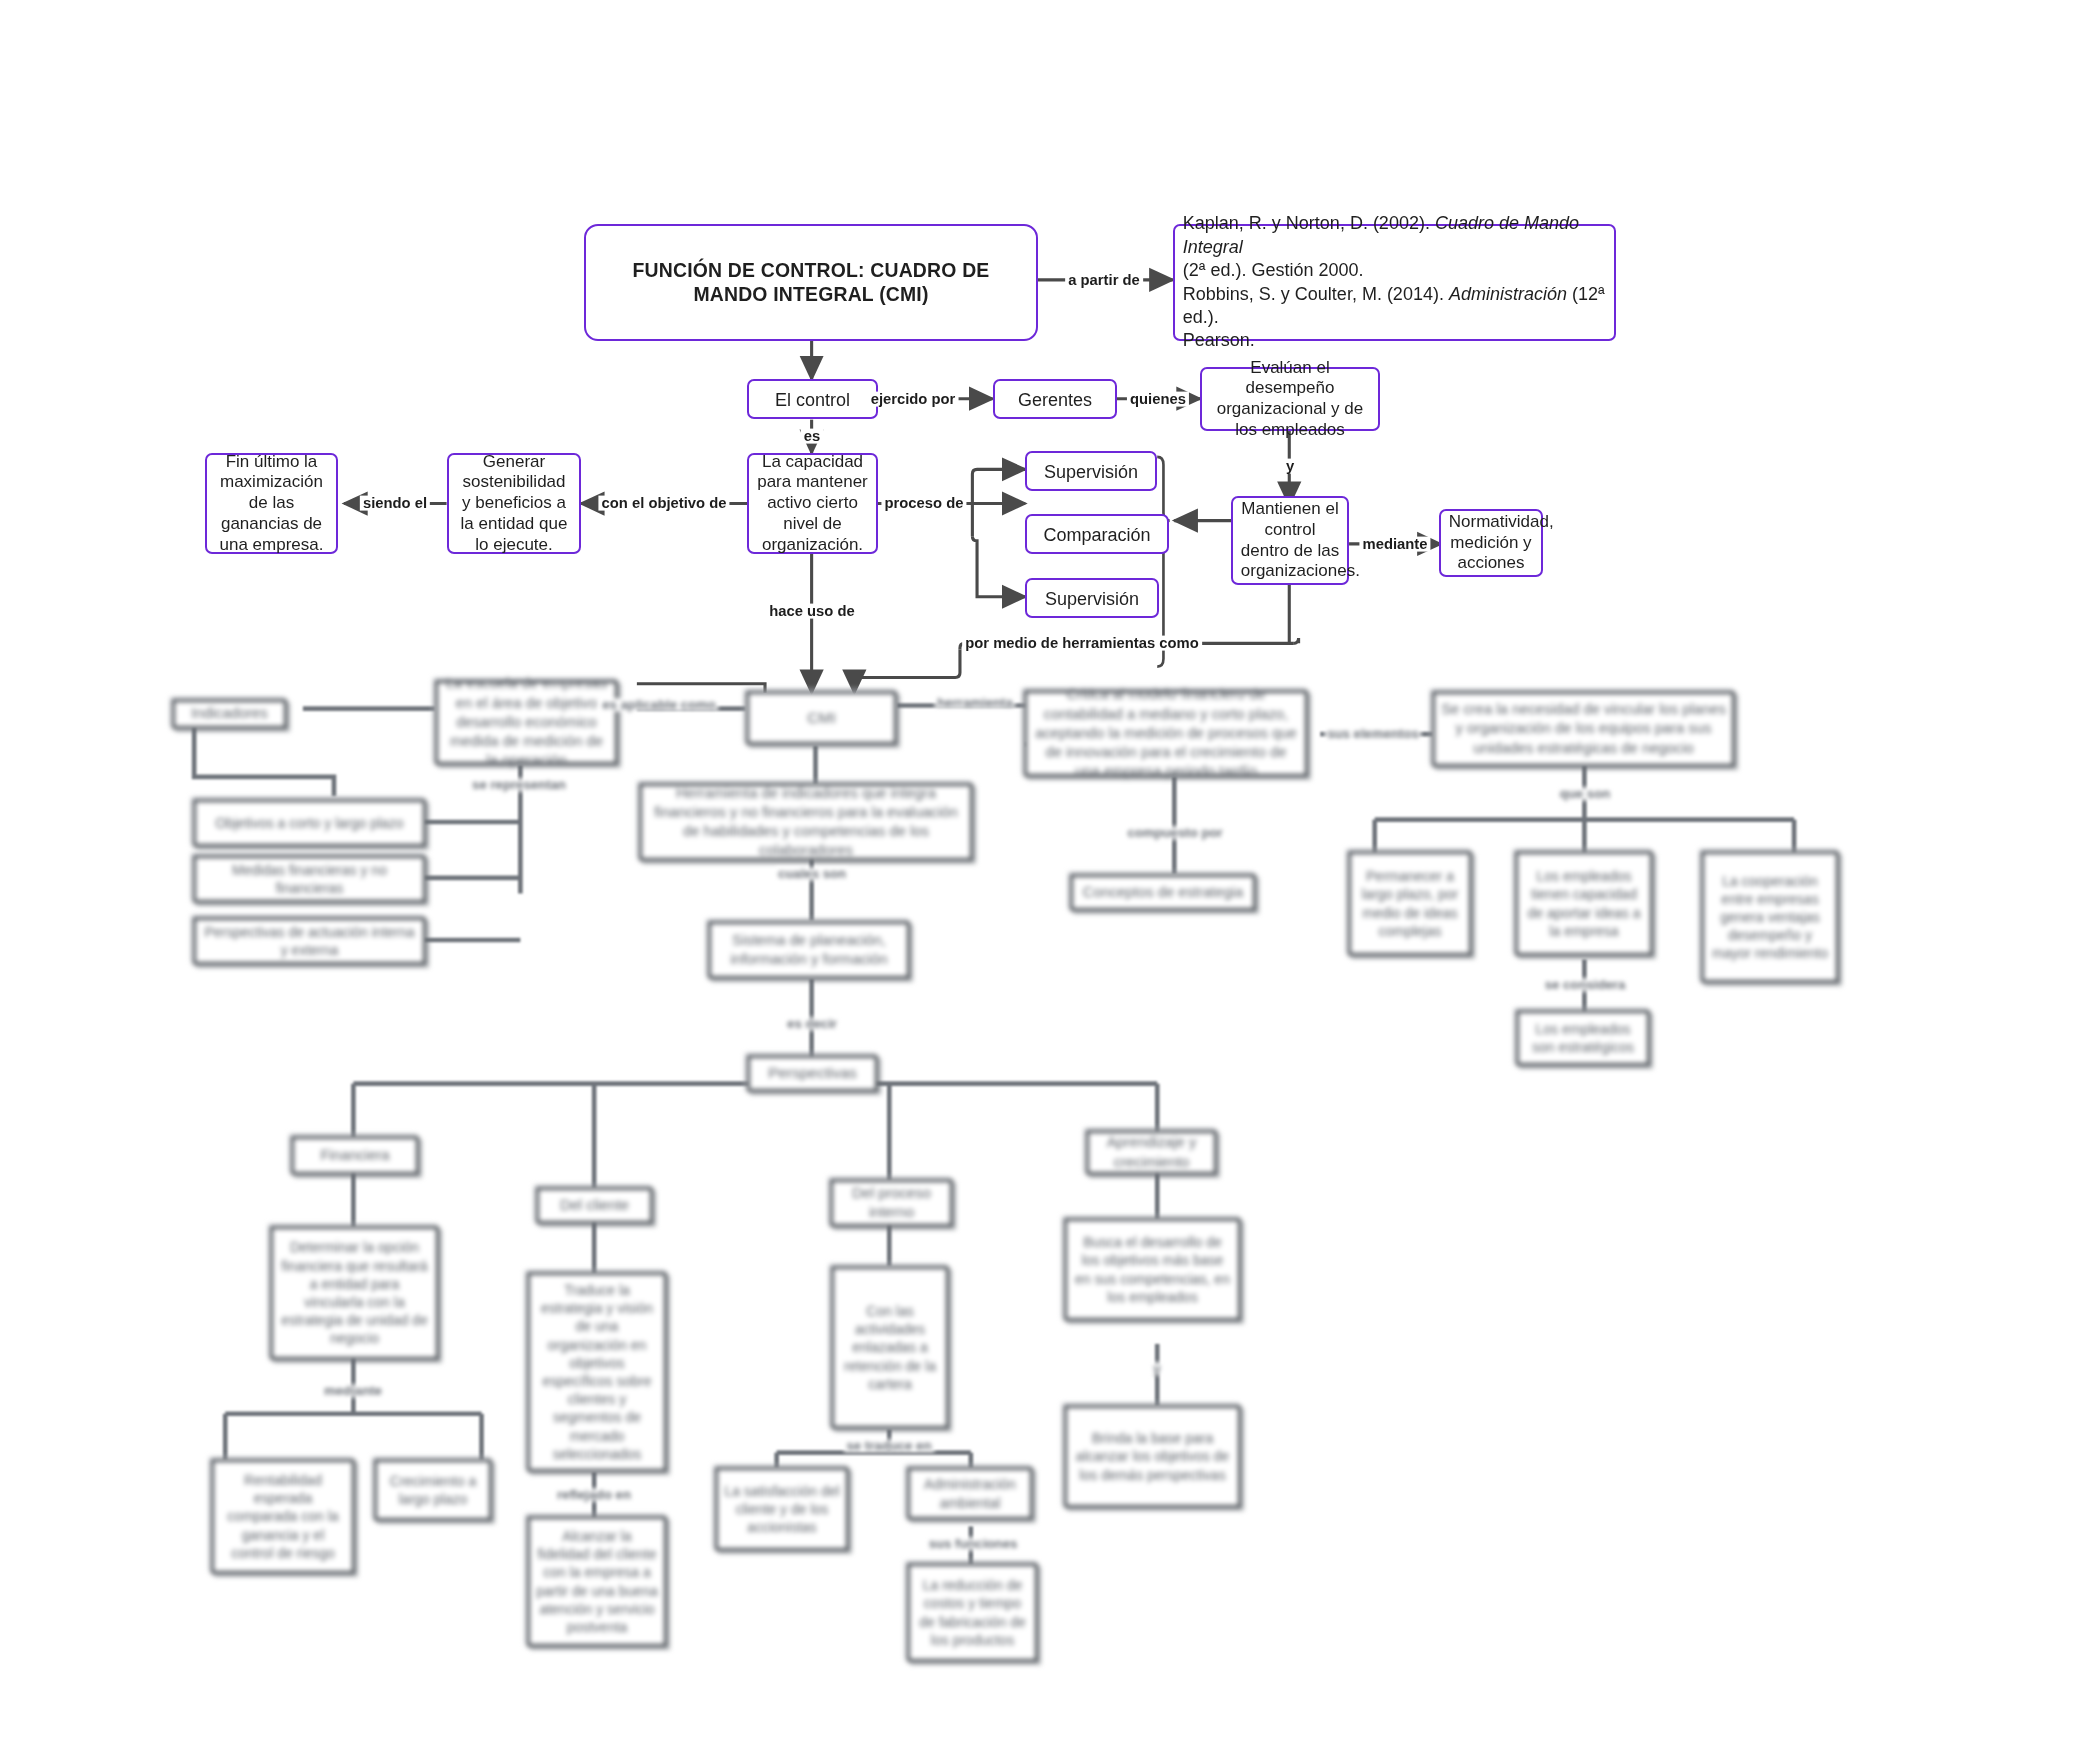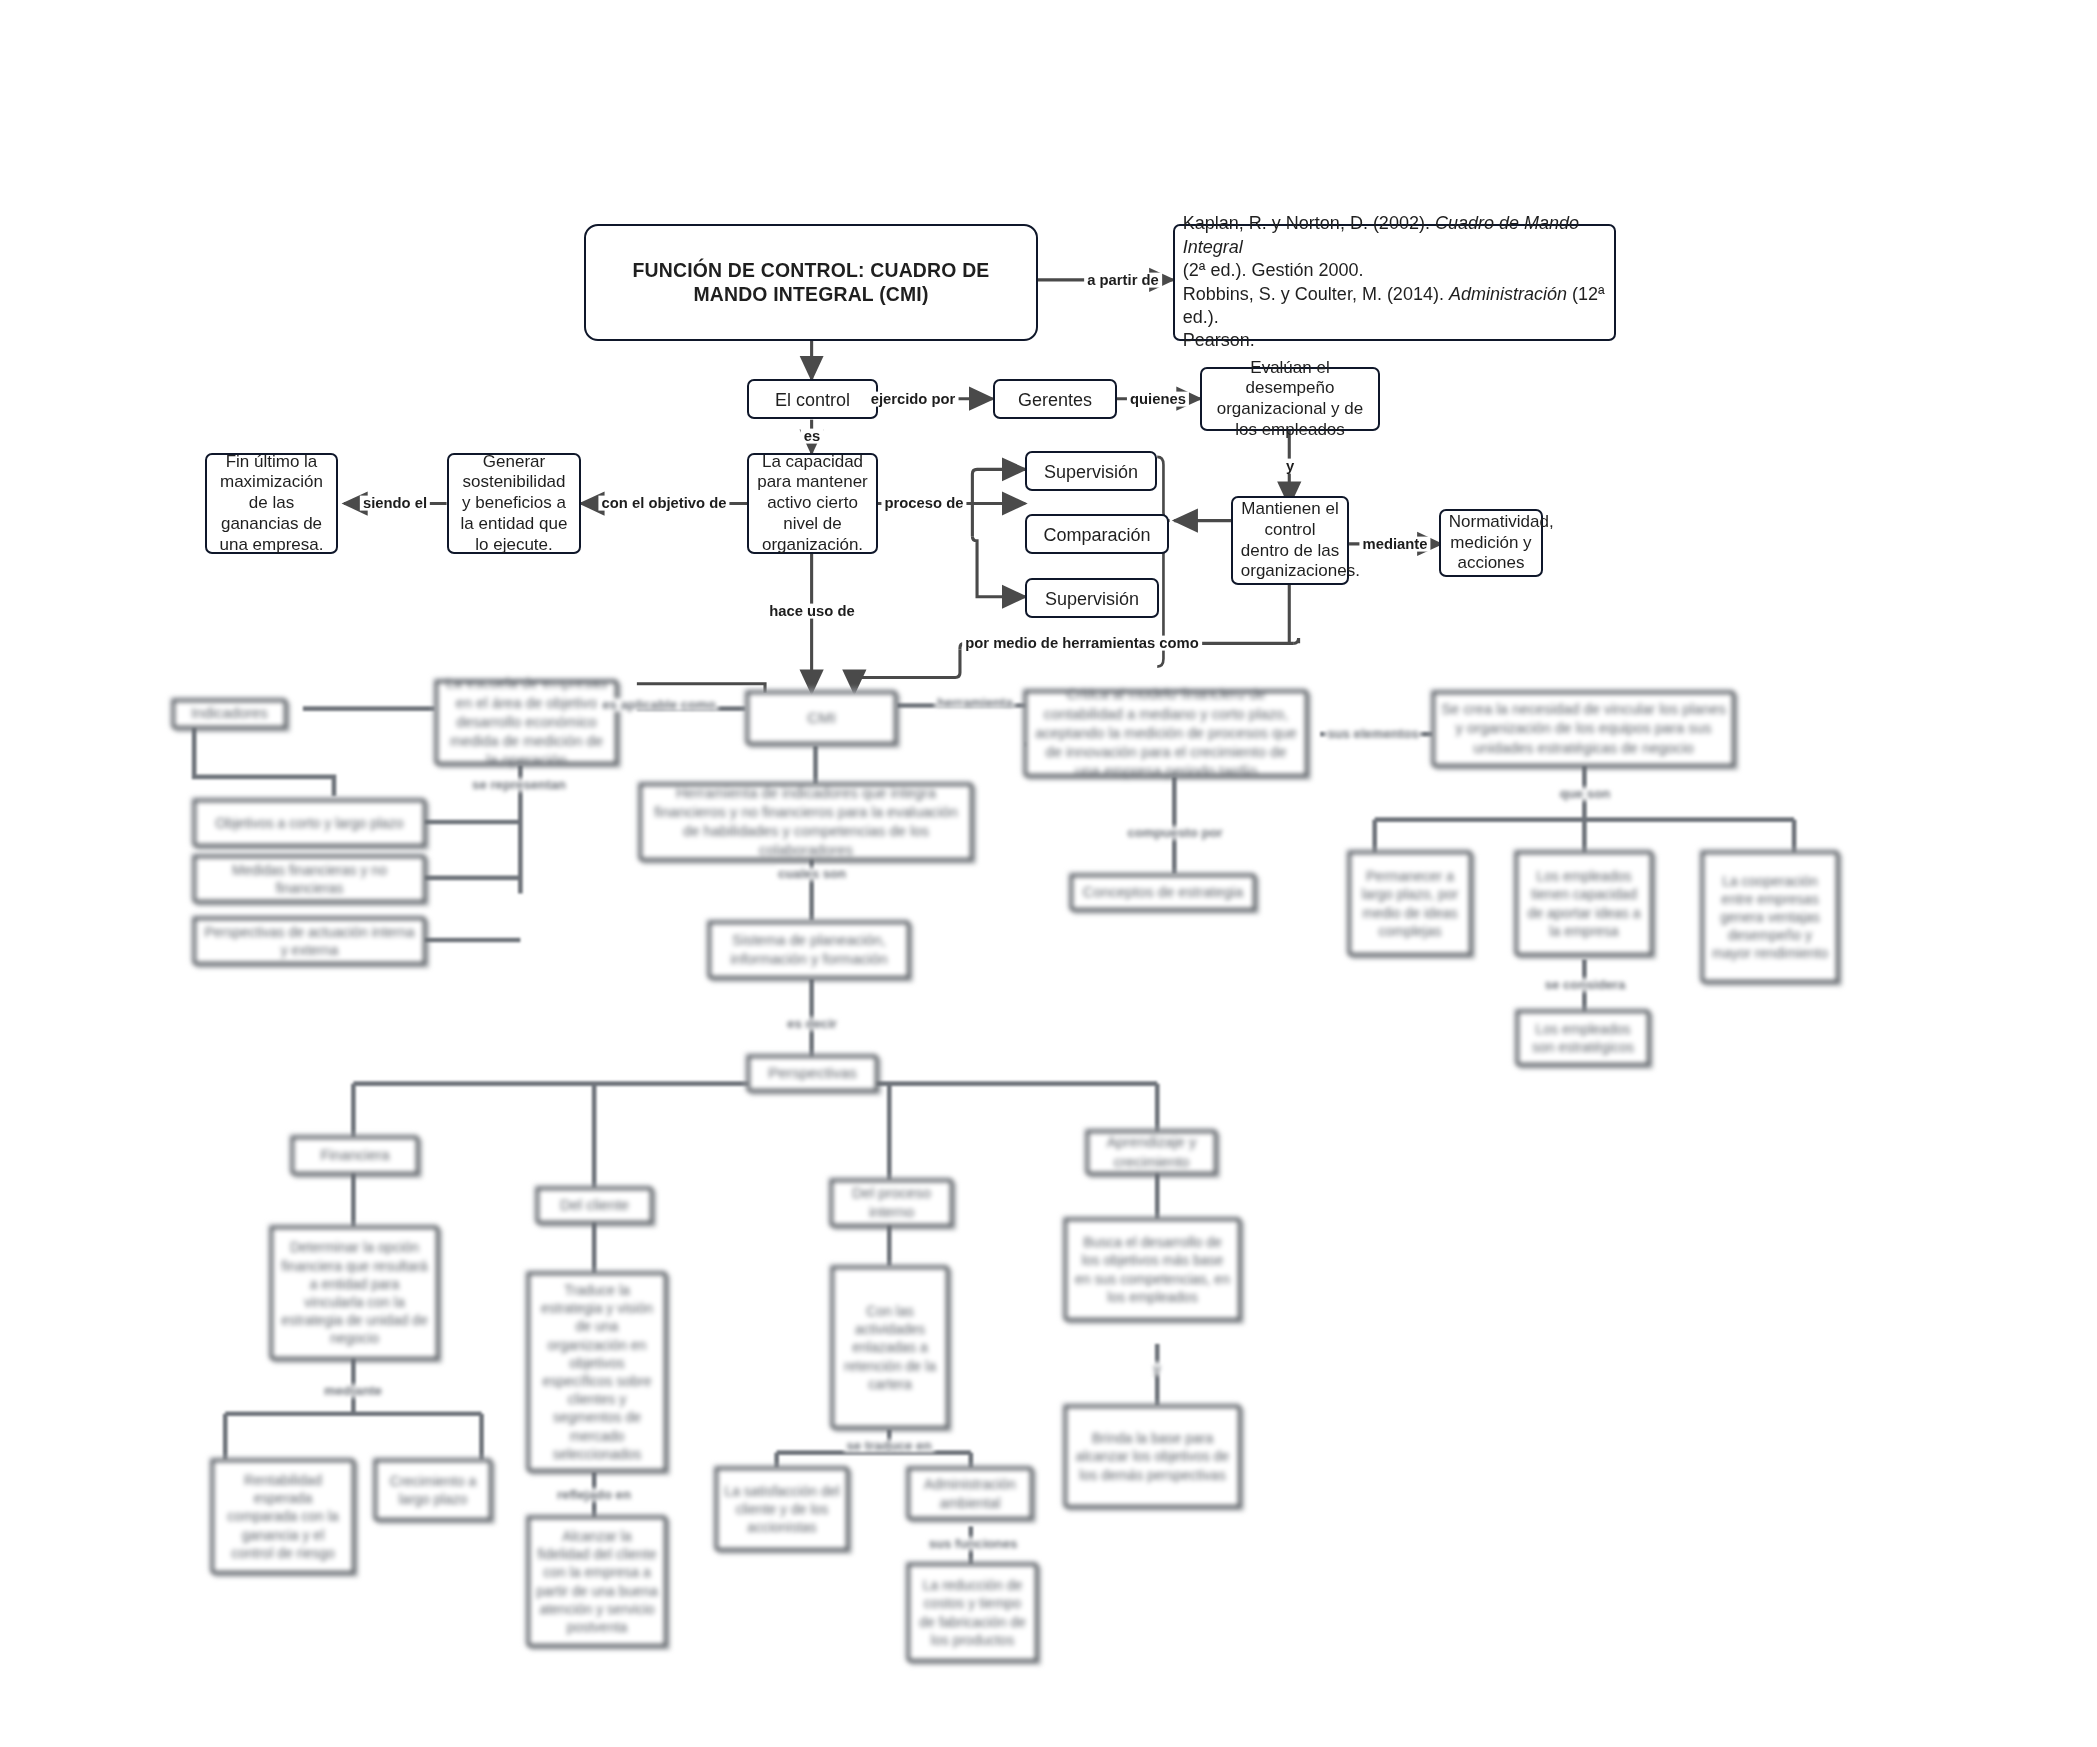--- a/index.html
+++ b/index.html
@@ -8,21 +8,21 @@
     width:2097px;height:1748px;position:relative;overflow:hidden;
     font-family:"Liberation Sans","DejaVu Sans",sans-serif;
     color:#1f1f1f;
   }
   #canvas{position:absolute;left:0;top:0;width:2097px;height:1748px;}
   svg.wires{position:absolute;left:0;top:0;width:2097px;height:1748px;pointer-events:none;}
 
   
   .node{
     position:absolute;box-sizing:border-box;
-    background:#ffffff;border:2px solid #0f172a;border-radius:7px;
+    background:#ffffff;border:2px solid #6d28d9;border-radius:7px;
     display:flex;align-items:center;justify-content:center;text-align:center;
     padding:4.7px 7.8px;line-height:1.22;
   }
   .node span{display:block;width:100%;}
   .n-title{font-weight:bold;font-size:19.4px;letter-spacing:0.2px;}
   .n-ref{font-size:18px;text-align:left;justify-content:flex-start;line-height:1.3;}
   .n-ref span{text-align:left;}
   .n-md{font-size:18px;align-items:flex-end;}
   .n-sm{font-size:17px;}
 
@@ -213,21 +213,21 @@
   </div>
 
   <div class="node n-sm" style="left:447px;top:453px;width:134px;height:101px;">
     <span>Generar sostenibilidad y beneficios a la entidad que lo ejecute.</span>
   </div>
 
   <div class="node n-sm" style="left:205px;top:453px;width:133px;height:101px;">
     <span>Fin último la maximización de las ganancias de una empresa.</span>
   </div>
 
-  <div class="elabel" style="left:1104px;top:280px;margin-left:19px;">a partir de</div>
+  <div class="elabel" style="left:1104px;top:280px;">a partir de</div>
   <div class="elabel" style="left:913px;top:399px;">ejercido por</div>
   <div class="elabel" style="left:1158px;top:399px;">quienes</div>
   <div class="elabel" style="left:1290px;top:466px;">y</div>
   <div class="elabel" style="left:812px;top:436px;">es</div>
   <div class="elabel" style="left:924px;top:503px;">proceso de</div>
   <div class="elabel" style="left:1395px;top:544px;">mediante</div>
   <div class="elabel" style="left:664px;top:503px;">con el objetivo de</div>
   <div class="elabel" style="left:395px;top:503px;">siendo el</div>
   <div class="elabel" style="left:812px;top:611px;">hace uso de</div>
   <div class="elabel" style="left:1082px;top:643px;">por medio de herramientas como</div>

